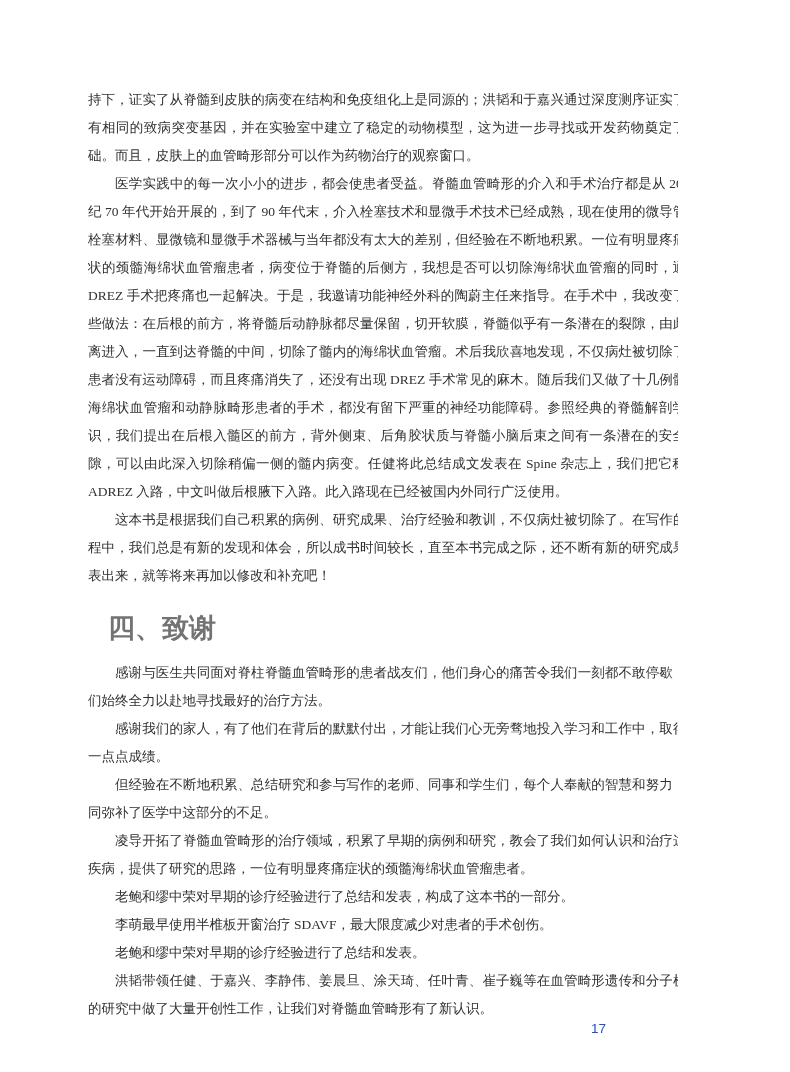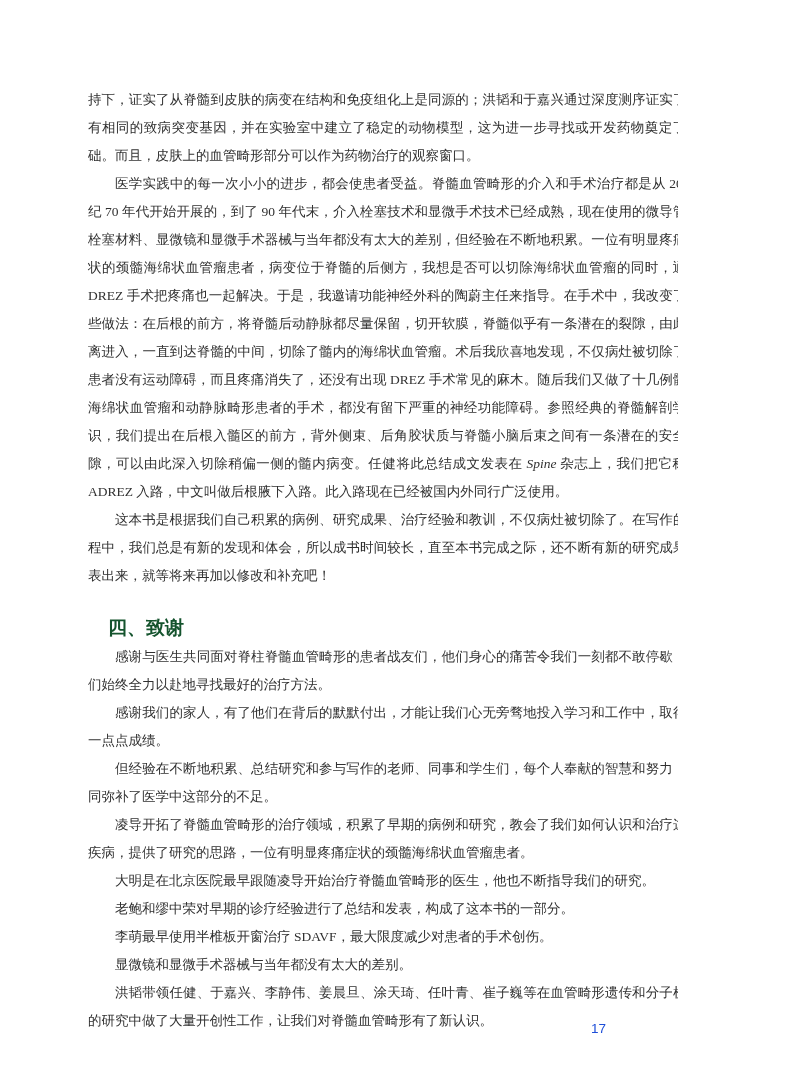--- a/index.html
+++ b/index.html
@@ -19,28 +19,28 @@
   }
   .para {
     margin: 0;
     font-size: 13.5px;
     line-height: 28px;
     color: #303030;
     text-align: justify;
     font-family: "Liberation Serif", "DejaVu Serif", serif;
   }
   .para.indent { text-indent: 27px; }
-  .italic { font-style: italic; }
+  .italic { }
   .section-heading {
-    margin: 23px 0 0 20px;
+    margin: 23px 0 16px 20px;
     font-family: "Liberation Sans", "DejaVu Sans", sans-serif;
     font-weight: bold;
-    font-size: 19px;
+    font-size: 27px;
     line-height: 30px;
-    color: #14532d;
+    color: #737373;
   }
   .page-number {
     position: absolute;
     top: 1021px;
     right: 72px;
     font-family: "Liberation Sans", "DejaVu Sans", sans-serif;
     font-size: 13.5px;
     color: #1d4ed8;
   }
 </style>
@@ -55,22 +55,21 @@
     <p class="para indent"><span>医学实践中的每一次小小的进步，都会使患者受益。脊髓血管畸形的介入和手术治疗都是从 20 世纪 70 年代开始开展的，到了 90 年代末，介入栓塞技术和显微手术技术已经成熟，现在使用的微导管、栓塞材料、显微镜和显微手术器械与当年都没有太大的差别，但经验在不断地积累。一位有明显疼痛症状的颈髓海绵状血管瘤患者，病变位于脊髓的后侧方，我想是否可以切除海绵状血管瘤的同时，通过 DREZ 手术把疼痛也一起解决。于是，我邀请功能神经外科的陶蔚主任来指导。在手术中，我改变了一些做法：在后根的前方，将脊髓后动静脉都尽量保留，切开软膜，脊髓似乎有一条潜在的裂隙，由此分离进入，一直到达脊髓的中间，切除了髓内的海绵状血管瘤。术后我欣喜地发现，不仅病灶被切除了，患者没有运动障碍，而且疼痛消失了，还没有出现 DREZ 手术常见的麻木。随后我们又做了十几例髓内海绵状血管瘤和动静脉畸形患者的手术，都没有留下严重的神经功能障碍。参照经典的脊髓解剖学知识，我们提出在后根入髓区的前方，背外侧束、后角胶状质与脊髓小脑后束之间有一条潜在的安全裂隙，可以由此深入切除稍偏一侧的髓内病变。任健将此总结成文发表在 </span><span class="italic">Spine</span><span> 杂志上，我们把它称为 ADREZ 入路，中文叫做后根腋下入路。此入路现在已经被国内外同行广泛使用。</span></p>
 
     <p class="para indent">这本书是根据我们自己积累的病例、研究成果、治疗经验和教训，不仅病灶被切除了。在写作的过程中，我们总是有新的发现和体会，所以成书时间较长，直至本书完成之际，还不断有新的研究成果发表出来，就等将来再加以修改和补充吧！</p>
 
     <h2 class="section-heading">四、致谢</h2>
 
     <p class="para indent">感谢与医生共同面对脊柱脊髓血管畸形的患者战友们，他们身心的痛苦令我们一刻都不敢停歇，我们始终全力以赴地寻找最好的治疗方法。</p>
     <p class="para indent">感谢我们的家人，有了他们在背后的默默付出，才能让我们心无旁骛地投入学习和工作中，取得了一点点成绩。</p>
     <p class="para indent">但经验在不断地积累、总结研究和参与写作的老师、同事和学生们，每个人奉献的智慧和努力，共同弥补了医学中这部分的不足。</p>
     <p class="para indent">凌导开拓了脊髓血管畸形的治疗领域，积累了早期的病例和研究，教会了我们如何认识和治疗这一疾病，提供了研究的思路，一位有明显疼痛症状的颈髓海绵状血管瘤患者。</p>
-    <p class="para indent">大明是在北京医院最早跟随凌导开始治疗脊髓血管畸形的医生，他也不断指导我们的研究。</p>
     <p class="para indent">老鲍和缪中荣对早期的诊疗经验进行了总结和发表，构成了这本书的一部分。</p>
     <p class="para indent">李萌最早使用半椎板开窗治疗 SDAVF，最大限度减少对患者的手术创伤。</p>
-    <p class="para indent">显微镜和显微手术器械与当年都没有太大的差别。</p>
+    <p class="para indent">老鲍和缪中荣对早期的诊疗经验进行了总结和发表。</p>
     <p class="para indent">洪韬带领任健、于嘉兴、李静伟、姜晨旦、涂天琦、任叶青、崔子巍等在血管畸形遗传和分子机制的研究中做了大量开创性工作，让我们对脊髓血管畸形有了新认识。</p>
 
   </div>
 
   <span class="page-number">17</span>
 </div>
 
 </body></html>

